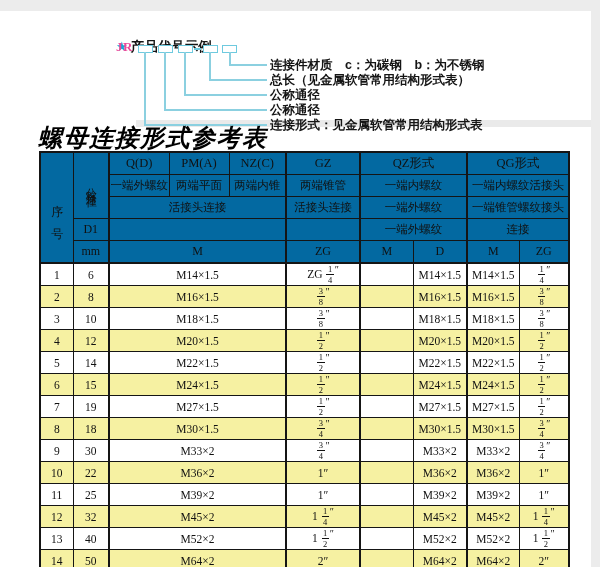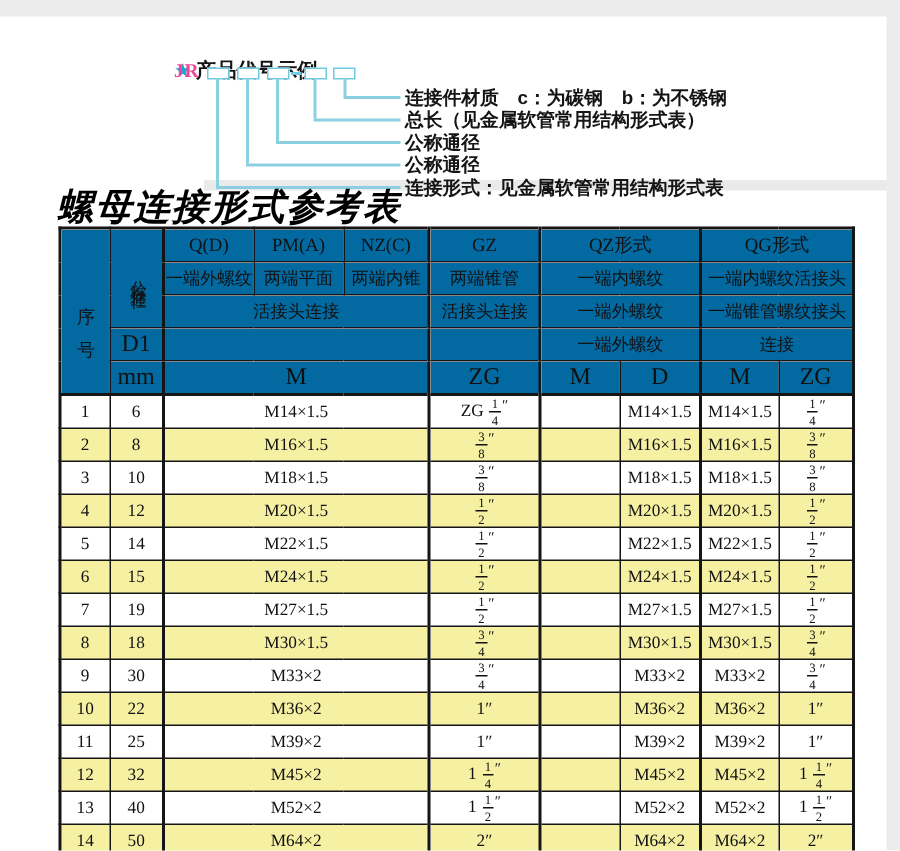--- a/index.html
+++ b/index.html
@@ -26,21 +26,21 @@
   .title{position:absolute;left:38px;top:122px;margin:0;font-family:"Liberation Serif","DejaVu Serif",serif;
          font-weight:bold;font-style:italic;font-size:24px;letter-spacing:1.5px;color:#000;}
 
   
   table{position:absolute;left:39px;top:151px;width:529px;border-collapse:collapse;table-layout:fixed;
         border:2px solid #151515;background:#fff;}
   th,td{border:1px solid #151515;text-align:center;vertical-align:middle;padding:0;
         font-family:"Liberation Serif","DejaVu Serif",serif;color:#111;overflow:hidden;}
   thead th{background:#0369a1;font-weight:normal;font-size:11.5px;height:21px;}
   thead th.code{font-size:12.5px;}
-  thead th.latin{font-size:16px;}
+  thead th.latin{font-size:12px;}
   tbody td{font-size:11.5px;height:21px;background:#fff;}
   tbody tr.alt td{background:#f6f1a2;}
   tbody tr:first-child td{border-top:2px solid #151515;}
   .bl2{border-left:2px solid #151515;}
   .vtext{writing-mode:vertical-lr;text-orientation:upright;display:inline-block;letter-spacing:3px;font-size:11px;}
   .seqtext{letter-spacing:24px;font-size:12px;margin-bottom:-24px;}
   .frac{display:inline-flex;flex-direction:column;vertical-align:middle;line-height:1.05;font-size:8.5px;margin:0 1px;}
   .frac .fn{border-bottom:1px solid #111;padding:0 1.5px;}
   .frac .fd{padding-top:1px;}
   .prime{font-size:10px;position:relative;top:-4px;}

